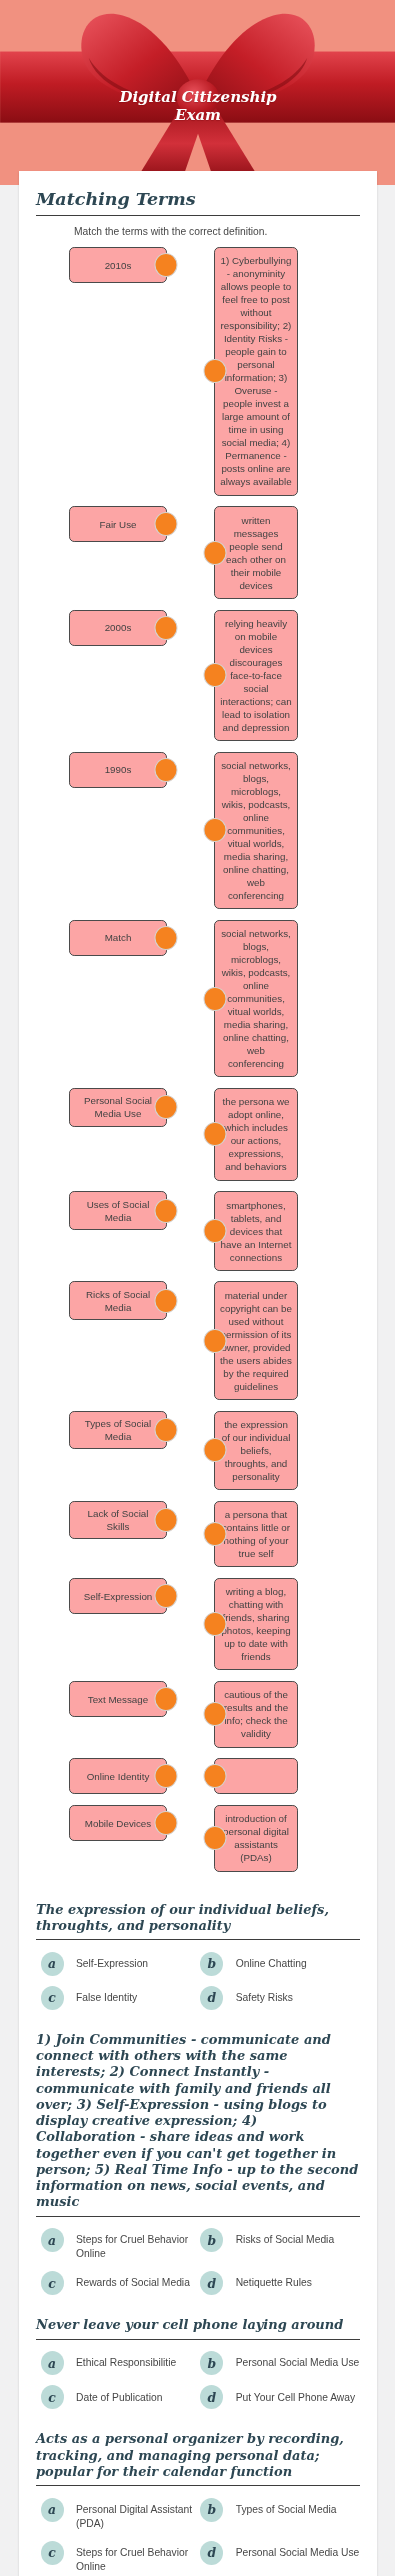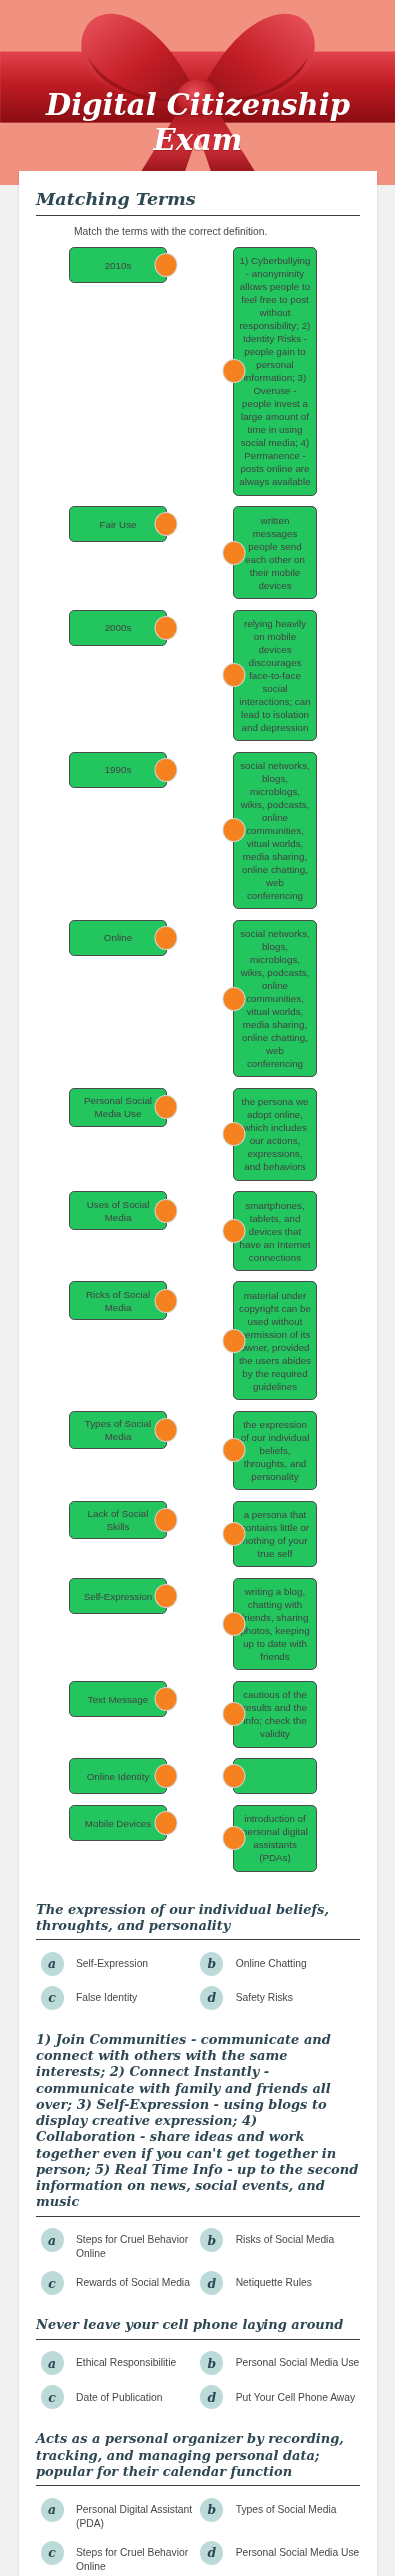--- a/index.html
+++ b/index.html
@@ -2,35 +2,35 @@
 <html style="font-size:8.2px"><head>
 <meta charset="utf-8">
 <style>
   html,body{margin:0;padding:0;}
   body{background:#f1f1f2;font-family:"Liberation Sans",sans-serif;}
   .page{width:396px;height:3110px;overflow:hidden;background:#f1f1f2;margin:0 auto;position:relative;}
   
   .banner{position:relative;height:185px;background:#f19180;overflow:hidden;}
   .banner svg{position:absolute;left:0;top:0;display:block;}
   .banner-title{position:absolute;left:0;top:88px;width:100%;text-align:center;color:#ffffff;
-    font-family:"DejaVu Serif",serif;font-style:italic;font-weight:bold;font-size:29px;line-height:1.2;
+    font-family:"DejaVu Serif",serif;font-style:italic;font-weight:bold;font-size:15px;line-height:1.2;
     text-shadow:0 0.5px 1px rgba(120,10,14,.35);}
   
   .card{position:relative;width:358px;margin:-14px auto 0;background:#ffffff;
     box-shadow:0 0.5px 2.1px rgba(0,0,0,.16);padding:17.5px 17px 23px;box-sizing:border-box;}
   .section-title{font-family:"DejaVu Serif",serif;font-style:italic;font-weight:600;
     font-size:17.5px;color:#2d4753;margin:0 0 6.2px;}
   .rule{border:none;border-top:1px solid #3d3d3d;margin:0 0 10.3px;}
   .instruction{font-size:10.3px;color:#474747;margin:0 0 10.3px;padding-left:38px;}
   
   .match-row{display:flex;align-items:flex-start;padding-left:33px;margin-bottom:10.8px;}
   .term-box,.def-box{position:relative;box-sizing:border-box;border:0.8px solid #4a4a4a;
-    border-radius:5.2px;background:#22c55e;display:flex;align-items:center;justify-content:center;text-align:center;}
+    border-radius:5.2px;background:#fca5a5;display:flex;align-items:center;justify-content:center;text-align:center;}
   .term-box{width:98px;min-height:36px;padding:5.2px 6.2px;}
-  .def-box{width:84px;min-height:36px;padding:6.2px 4.6px;margin-left:66px;}
+  .def-box{width:84px;min-height:36px;padding:6.2px 4.6px;margin-left:47px;}
   .box-text{font-size:9.8px;line-height:13px;color:#434343;}
   .dot{position:absolute;top:50%;width:23px;height:24px;border-radius:50%;
     background:#f5821f;border:1.3px solid #d4d4d4;box-sizing:border-box;}
   .dot-right{right:0;transform:translate(50%,-50%);}
   .dot-left{left:0;transform:translate(-50%,-50%);}
   
   .question{margin-top:22px;}
   .question.first{margin-top:30px;}
   .q-title{font-family:"DejaVu Serif",serif;font-style:italic;font-weight:600;
     font-size:13px;line-height:1.25;color:#2d4753;margin:0 0 5.2px;}
@@ -132,21 +132,21 @@
               <span class="box-text">1990s</span>
               <span class="dot dot-right"></span>
             </div>
             <div class="def-box">
               <span class="box-text">social networks, blogs, microblogs, wikis, podcasts, online communities, vitual worlds, media sharing, online chatting, web conferencing</span>
               <span class="dot dot-left"></span>
             </div>
           </div>
           <div class="match-row">
             <div class="term-box">
-              <span class="box-text">Online</span>
+              <span class="box-text">Match</span>
               <span class="dot dot-right"></span>
             </div>
             <div class="def-box">
               <span class="box-text">social networks, blogs, microblogs, wikis, podcasts, online communities, vitual worlds, media sharing, online chatting, web conferencing</span>
               <span class="dot dot-left"></span>
             </div>
           </div>
           <div class="match-row">
             <div class="term-box">
               <span class="box-text">Personal Social Media Use</span>

